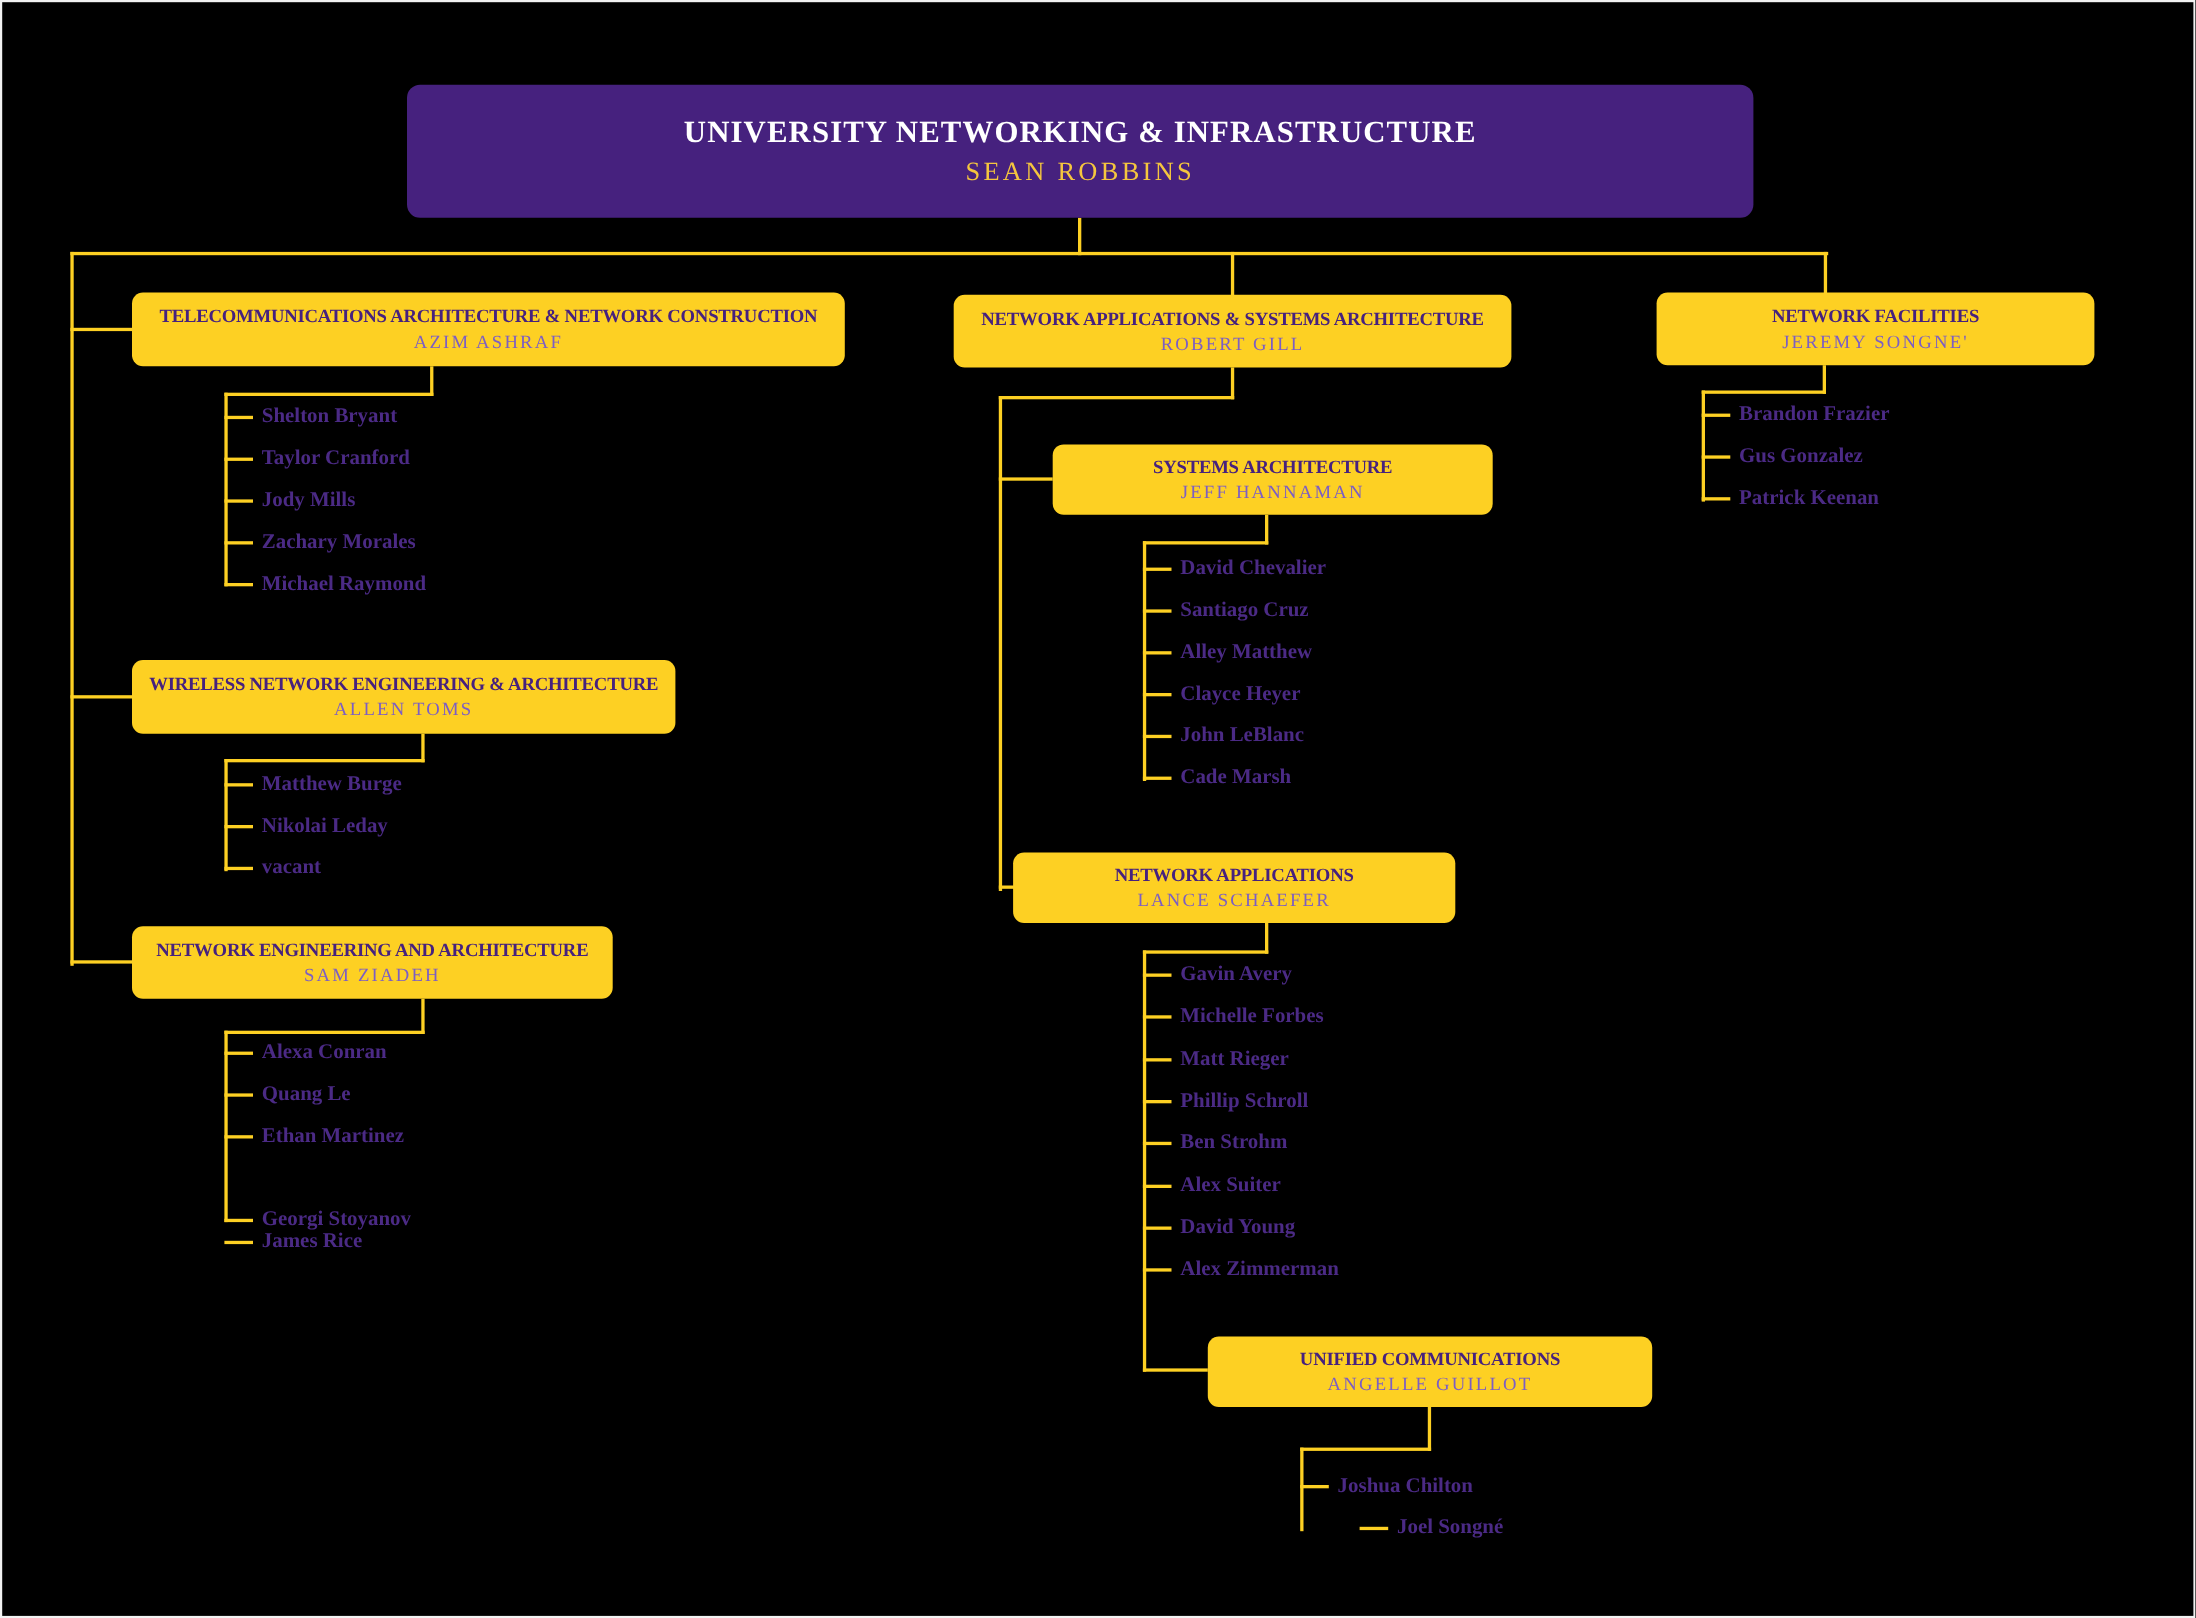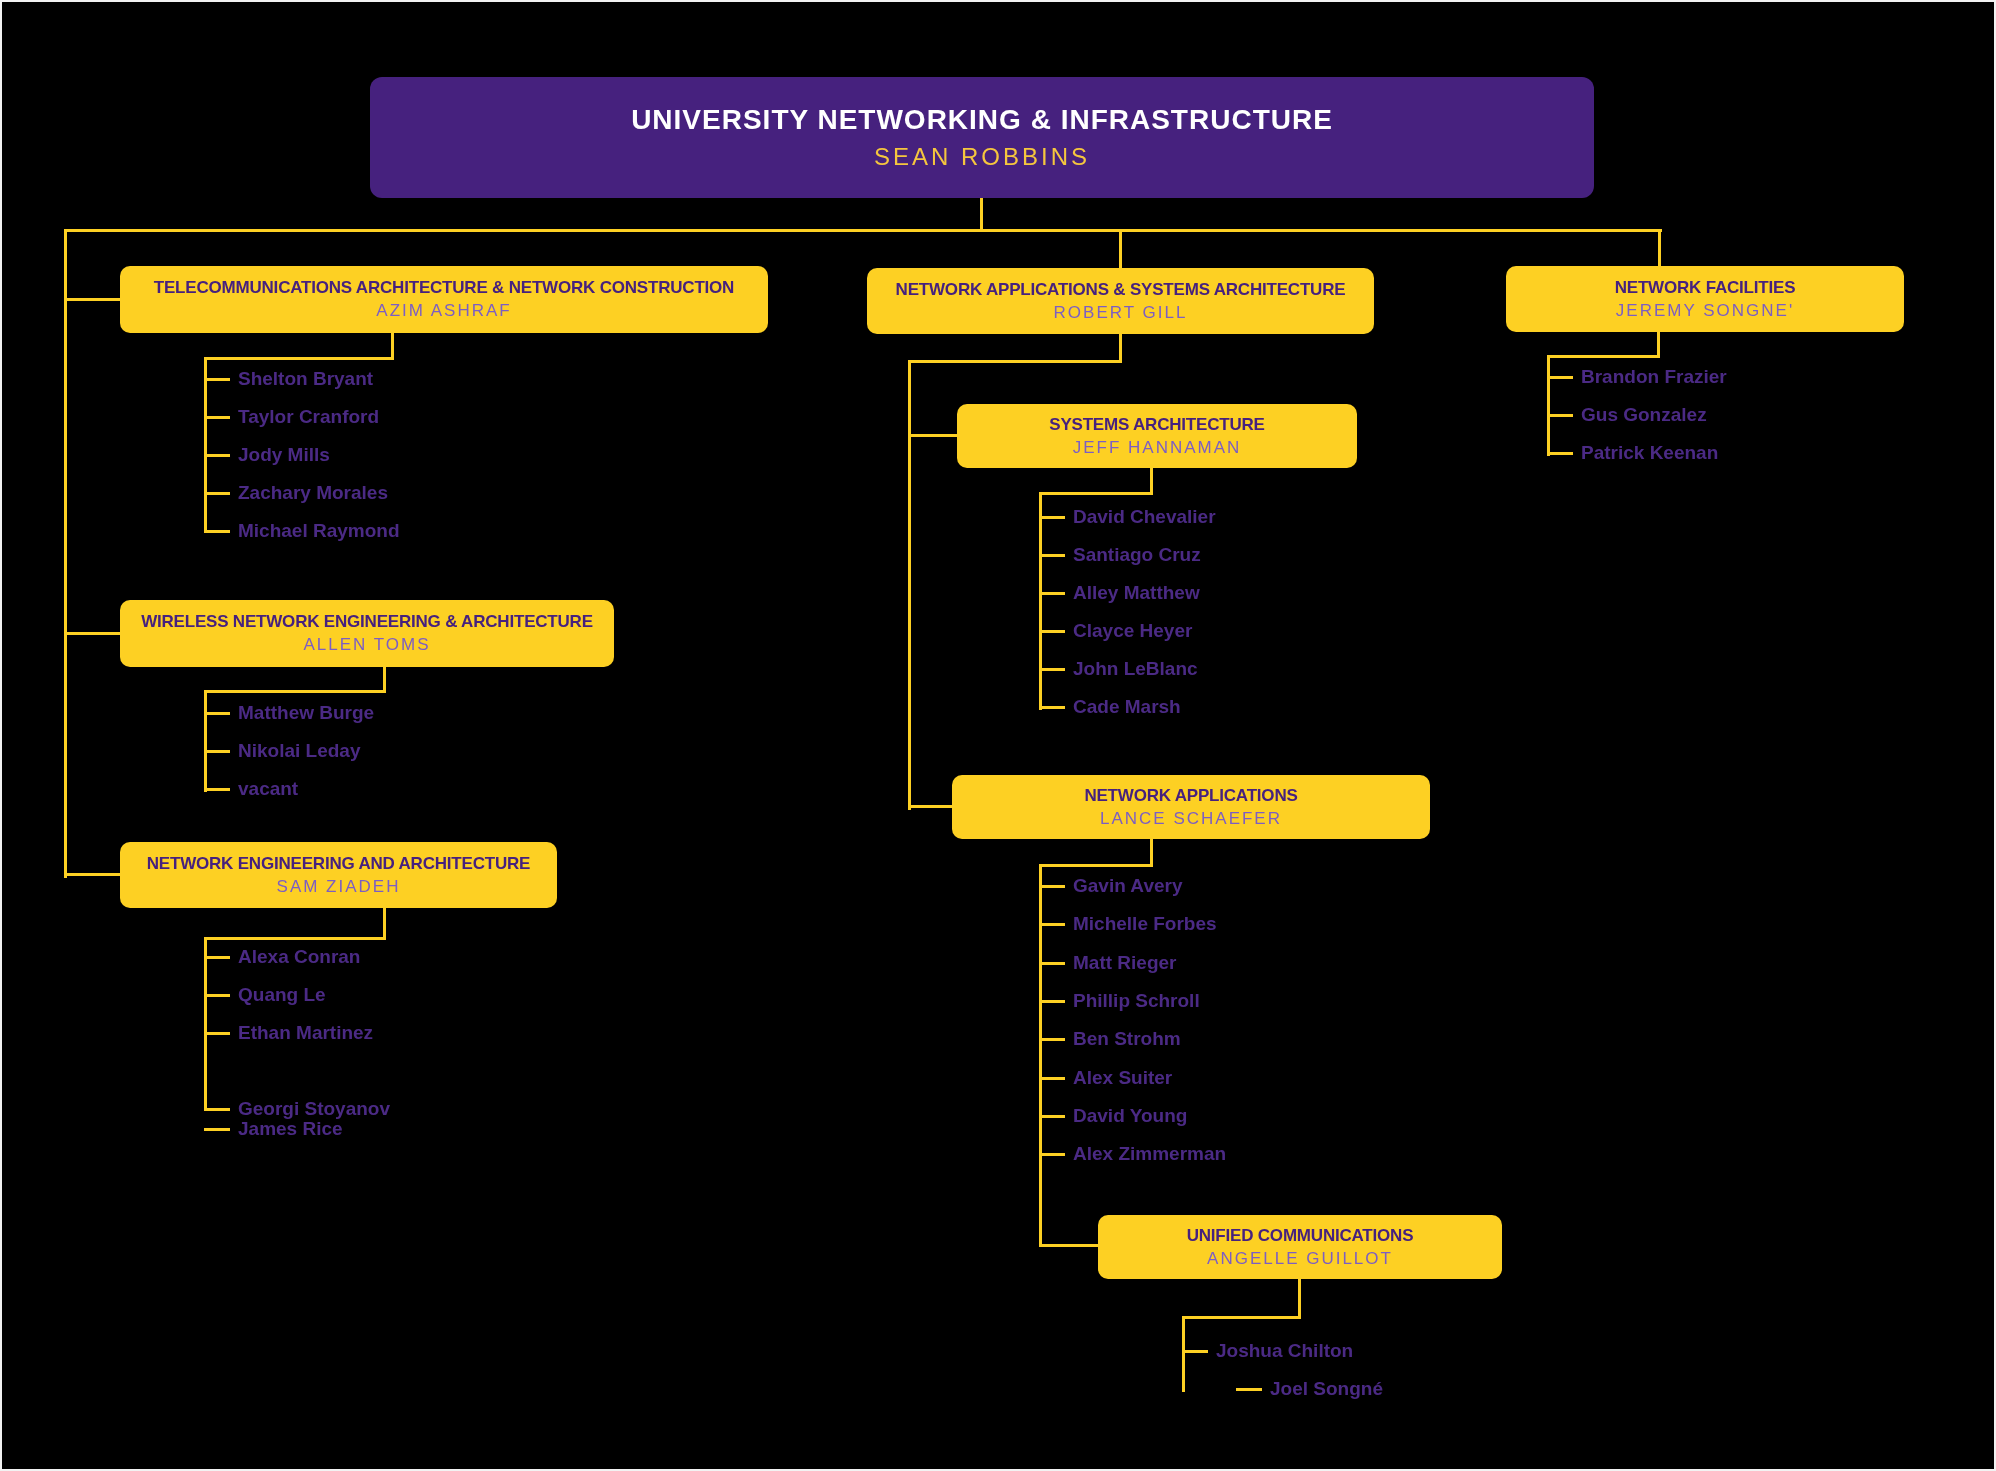--- a/index.html
+++ b/index.html
@@ -2,21 +2,21 @@
 <html style="--background: #000000; --purple: #46217E; --gold: #FDD023; --root_title: #FFFFFF; --root_manager: #F5C63E; --box_title_purple: #46217E; --manager_purple: #7C5EC4; --member_purple: #4B2A85;"><head>
 <meta charset="utf-8">
 <style>
   html,body{margin:0;padding:0;background:#111;}
   .canvas{
     position:relative;
     width:1996px;height:1471px;
     background:var(--background,#000);
     border:2px solid #f2f2f2;
     box-sizing:border-box;
-    font-family:Liberation Sans, sans-serif;
+    font-family:Liberation Serif, serif;
     overflow:hidden;
   }
   .line{position:absolute;background:var(--gold,#FDD023);}
   .box{position:absolute;border-radius:10px;display:flex;flex-direction:column;
        align-items:center;justify-content:center;text-align:center;box-sizing:border-box;padding:4px 8px;}
   .root-box{background:var(--purple,#46217E);border-radius:12px;}
   .gold-box{background:var(--gold,#FDD023);}
   .root-title{color:var(--root_title,#FFFFFF);font-weight:700;font-size:28px;letter-spacing:1px;white-space:nowrap;}
   .root-manager{color:var(--root_manager,#F5C63E);font-size:24px;letter-spacing:3px;margin-top:7px;white-space:nowrap;}
   .dept-title{color:var(--box_title_purple,#46217E);font-weight:700;font-size:17px;letter-spacing:-0.2px;white-space:nowrap;}
@@ -97,21 +97,21 @@
   <div class="box gold-box" style="left:865px;top:266px;width:507px;height:66px">
     <div class="dept-title">NETWORK APPLICATIONS &amp; SYSTEMS ARCHITECTURE</div>
     <div class="dept-manager">ROBERT GILL</div>
   </div>
 
   <div class="box gold-box" style="left:955px;top:402px;width:400px;height:64px">
     <div class="dept-title">SYSTEMS ARCHITECTURE</div>
     <div class="dept-manager">JEFF HANNAMAN</div>
   </div>
 
-  <div class="box gold-box" style="left:950px;top:773px;width:478px;height:64px">
+  <div class="box gold-box" style="left:919px;top:773px;width:402px;height:64px">
     <div class="dept-title">NETWORK APPLICATIONS</div>
     <div class="dept-manager">LANCE SCHAEFER</div>
   </div>
 
   <div class="box gold-box" style="left:1096px;top:1213px;width:404px;height:64px">
     <div class="dept-title">UNIFIED COMMUNICATIONS</div>
     <div class="dept-manager">ANGELLE GUILLOT</div>
   </div>
 
   <div class="box gold-box" style="left:1504px;top:264px;width:398px;height:66px">

